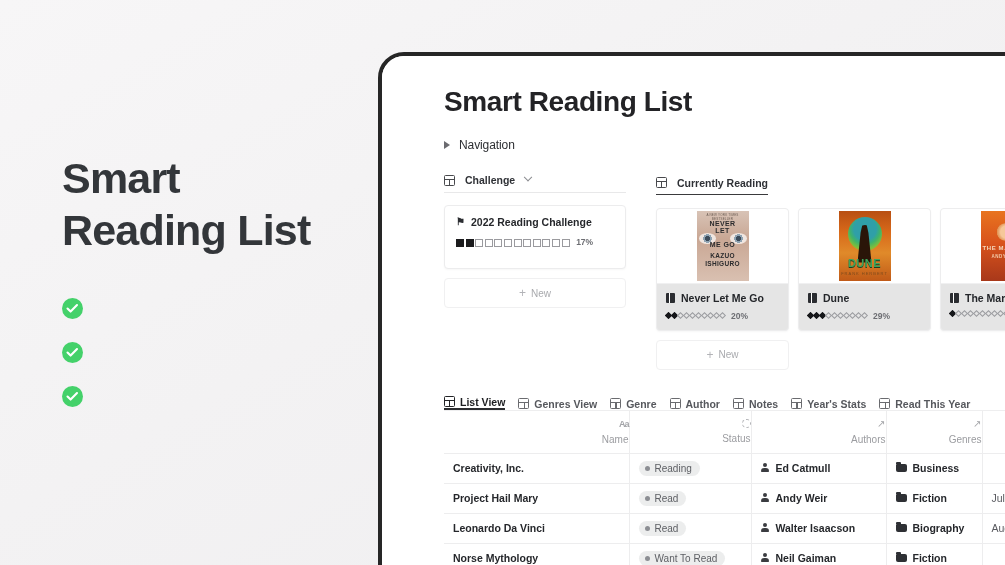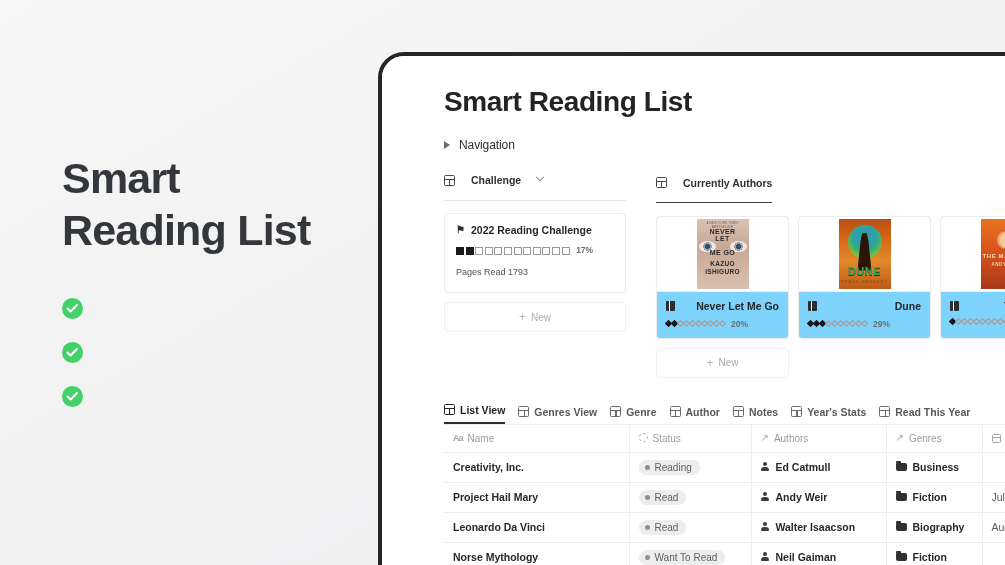--- a/index.html
+++ b/index.html
@@ -92,25 +92,25 @@
   .nav-label { font-size: 12px; color: #2d2f33; letter-spacing: -0.1px; }
 
   
   .cols { display: flex; gap: 0; }
   .col-challenge { width: 212px; flex: 0 0 212px; }
   .col-reading { flex: 1 1 auto; padding-left: 0; }
 
   .db-head {
     display: flex;
     align-items: center;
-    gap: 16px;
+    gap: 10px;
     font-size: 10.5px;
     font-weight: 700;
     color: #2f3136;
-    padding-bottom: 13px;
+    padding-bottom: 5px;
     margin-bottom: 1px;
   }
   .db-head.under { border-bottom: 1.5px solid #3a3a3c; display: inline-flex; }
   .divider-line { height: 1px; background: #e8e8e9; width: 182px; margin-bottom: 12px; }
 
   .grid-ico {
     width: 11px; height: 11px;
     border: 1.2px solid #48494d;
     border-radius: 1.5px;
     position: relative;
@@ -164,58 +164,57 @@
     background: #fff;
   }
   .plus { font-size: 12px; color: #b2b3b7; line-height: 1; }
 
   
   .gallery { display: flex; gap: 9px; }
   .bk-card {
     width: 133px; flex: 0 0 133px;
     border: 1px solid #ededee;
     border-radius: 4px;
-    background: #7dd3fc;
+    background: #e5e5e5;
     overflow: hidden;
     box-shadow: 0 1px 2px rgba(0,0,0,.035);
   }
   .bk-thumb {
     height: 75px;
     display: flex; align-items: center; justify-content: center;
     border-bottom: 1px solid #f0f0f1;
     background: #fff;
     padding: 3px 0;
   }
   .cover { width: 52px; height: 70px; position: relative; overflow: hidden; }
   .bk-meta { padding: 8px 9px 9px 9px; }
   .bk-name {
     display: flex; align-items: center; gap: 6px;
     font-size: 10.5px; font-weight: 600; color: #24262a;
-    margin-bottom: 7px; white-space: nowrap; justify-content: space-between;
+    margin-bottom: 7px; white-space: nowrap;
   }
   .book-ico {
     width: 9px; height: 10px; background: #2b2d31; border-radius: 1px;
     flex: 0 0 9px; position: relative;
   }
   .book-ico::after {
     content: ""; position: absolute; left: 3px; top: 0; bottom: 0;
     width: 1px; background: #fff;
   }
   .dots { display: flex; align-items: center; gap: 1px; }
   .dia { width: 5px; height: 5px; transform: rotate(45deg); border: 1px solid #9b9ca0; }
   .dia.on { background: #16171a; border-color: #16171a; }
   .dpct { font-size: 8.5px; color: #6c6d72; margin-left: 5px; font-weight: 600; }
 
   
   .table-wrap { margin-top: 26px; width: 640px; }
   .tabs { display: flex; align-items: flex-end; gap: 13px; border-bottom: 1px solid #eeeeef; }
   .tab {
     display: flex; align-items: center; gap: 5px;
     font-size: 10.5px; color: #56585d; font-weight: 600;
-    padding-bottom: 6px;
     white-space: nowrap;
   }
   .tab.active { color: #1d1e21; border-bottom: 2px solid #2c2d30; }
   .tab .grid-ico { border-color: #6a6b6f; }
   .tab .grid-ico::before, .tab .grid-ico::after { background: #6a6b6f; }
   .tab.active .grid-ico { border-color: #232427; }
   .tab.active .grid-ico::before, .tab.active .grid-ico::after { background: #232427; }
 
   table { border-collapse: collapse; width: 640px; table-layout: fixed; }
   th, td { text-align: left; font-weight: 400; }
@@ -228,21 +227,21 @@
   }
   tbody td {
     font-size: 10.5px; color: #25272b;
     padding: 7px 0 7px 9px;
     border-bottom: 1px solid #ededee;
     border-right: 1px solid #ededee;
     height: 22px;
     white-space: nowrap; overflow: hidden;
   }
   th:last-child, td:last-child { border-right: none; }
-  .hcell { display: flex; align-items: flex-start; gap: 5px; }
+  .hcell { display: flex; align-items: flex-end; gap: 5px; flex-direction: column; }
   .ico-aa { font-size: 9px; color: #a3a4a8; font-weight: 700; letter-spacing:-1px; }
   .ico-spin {
     width: 9px; height: 9px; border-radius: 50%;
     border: 1.4px dashed #b0b1b5;
   }
   .ico-arrow { font-size: 10px; color: #a3a4a8; line-height: 1; }
   .ico-cal {
     width: 9px; height: 9px; border: 1.2px solid #a3a4a8; border-radius: 1.5px;
     position: relative; flex: 0 0 9px;
   }
@@ -407,33 +406,32 @@
                 <span class="sq"></span>
                 <span class="sq"></span>
                 <span class="sq"></span>
                 <span class="sq"></span>
                 <span class="sq"></span>
                 <span class="sq"></span>
                 <span class="sq"></span>
                 <span class="sq"></span>
                 <span class="pct">17%</span>
               </div>
-            <div class="ch-line">Pages Read 1793</div>
           </div>
 
           <div class="new-btn">
             <span class="plus">+</span>
             <span>New</span>
           </div>
         </div>
 
         <div class="col-reading">
           <div class="db-head under">
             <span class="grid-ico"></span>
-            <span>Currently Authors</span>
+            <span>Currently Reading</span>
           </div>
           <div style="height:12px"></div>
 
           <div class="gallery" id="gallery">
               <div class="bk-card">
                 <div class="bk-thumb">
                   <div class="cover cv-nlmg">
                     <div class="cv-top">A NEW YORK TIMES BESTSELLER</div>
                     <div class="eyes">
                       <span class="eye l"></span>

